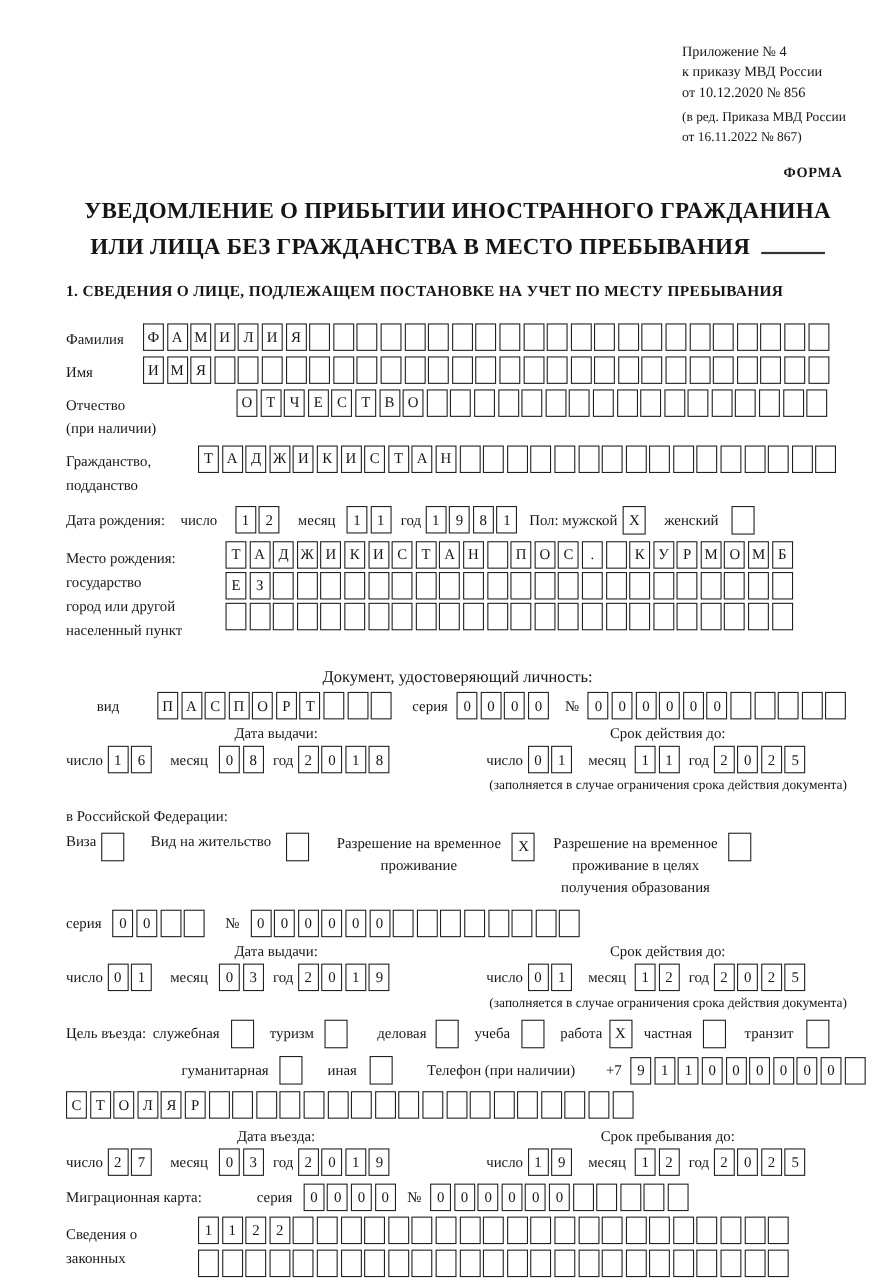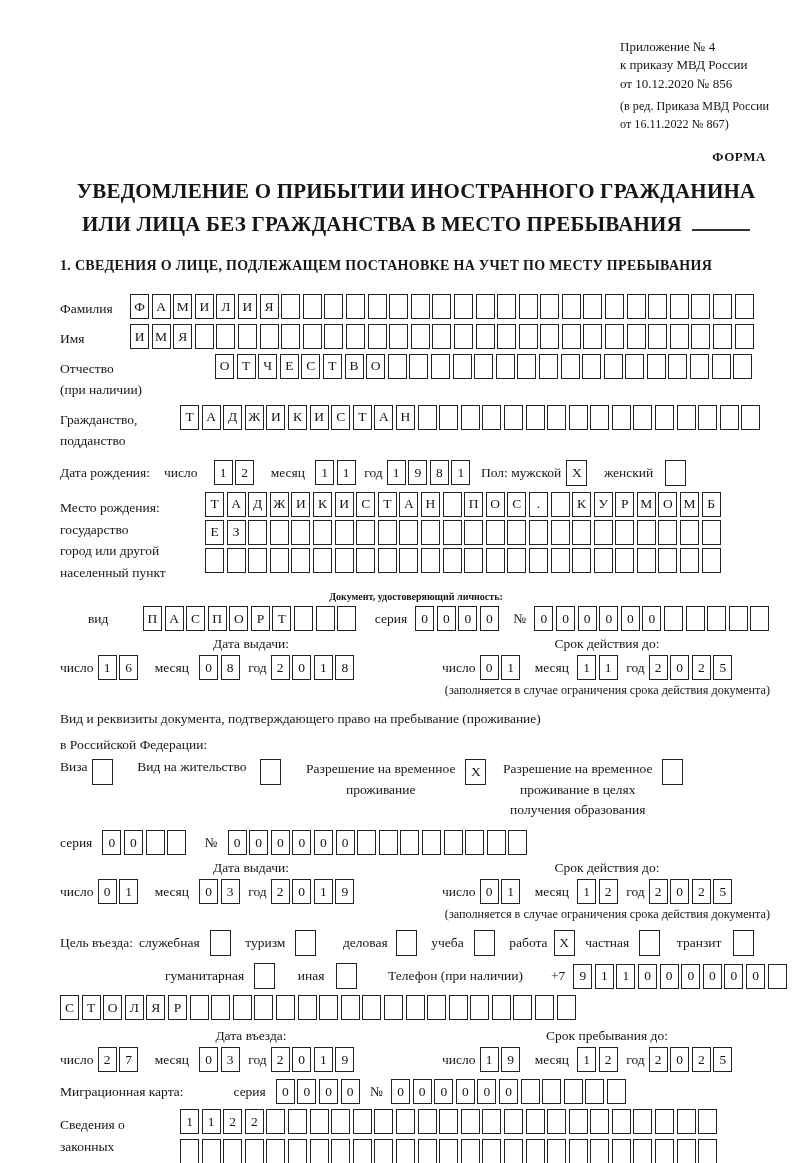--- a/index.html
+++ b/index.html
@@ -45,21 +45,21 @@
   .dhead { text-align:center; margin-bottom:3px; }
   .dline { display:flex; align-items:center; }
   .note { font-size:12.2px; text-align:right; margin-top:3px; padding-right:2px; }
 
   .para { font-size:13.5px; line-height:1.9; margin-top:8px; }
 
   .permit-row { display:flex; align-items:flex-start; margin-top:2px; font-size:13.5px; }
   .permit-group { display:flex; align-items:flex-start; }
   .permit-text { text-align:center; line-height:1.5; }
   .permit-group .cbx { margin-left:10px; margin-top:0; }
-  .doc-head { text-align:center; font-weight:bold; font-size:10px; margin-top:7px; }
+  .doc-head { text-align:center; font-weight:normal; font-size:15px; margin-top:24px; }
 </style>
 </head>
 <body>
 
 <div class="page">
   <div class="inner">
 
     <div class="hdr">
       <div>Приложение № 4</div>
       <div>к приказу МВД России</div>
@@ -417,21 +417,20 @@
               <span class="cell">0</span>
               <span class="cell">2</span>
               <span class="cell">5</span>
             </span>
         </div>
       </div>
     </div>
     <div class="note">(заполняется в случае ограничения срока действия документа)</div>
 
     <div class="para">
-      <div>Вид и реквизиты документа, подтверждающего право на пребывание (проживание)</div>
       <div>в Российской Федерации:</div>
     </div>
 
     <div class="permit-row">
       <div class="permit-group">
         <span class="lbl">Виза</span>
         <span class="cbx" style="margin-left:4px;">
             <span class="cell"></span>
           </span>
       </div>

